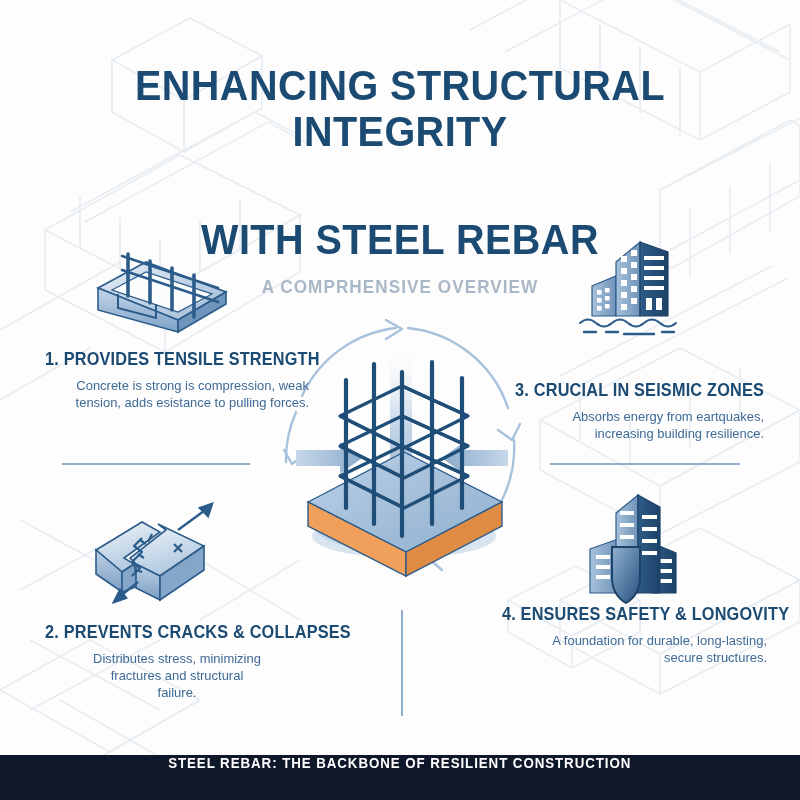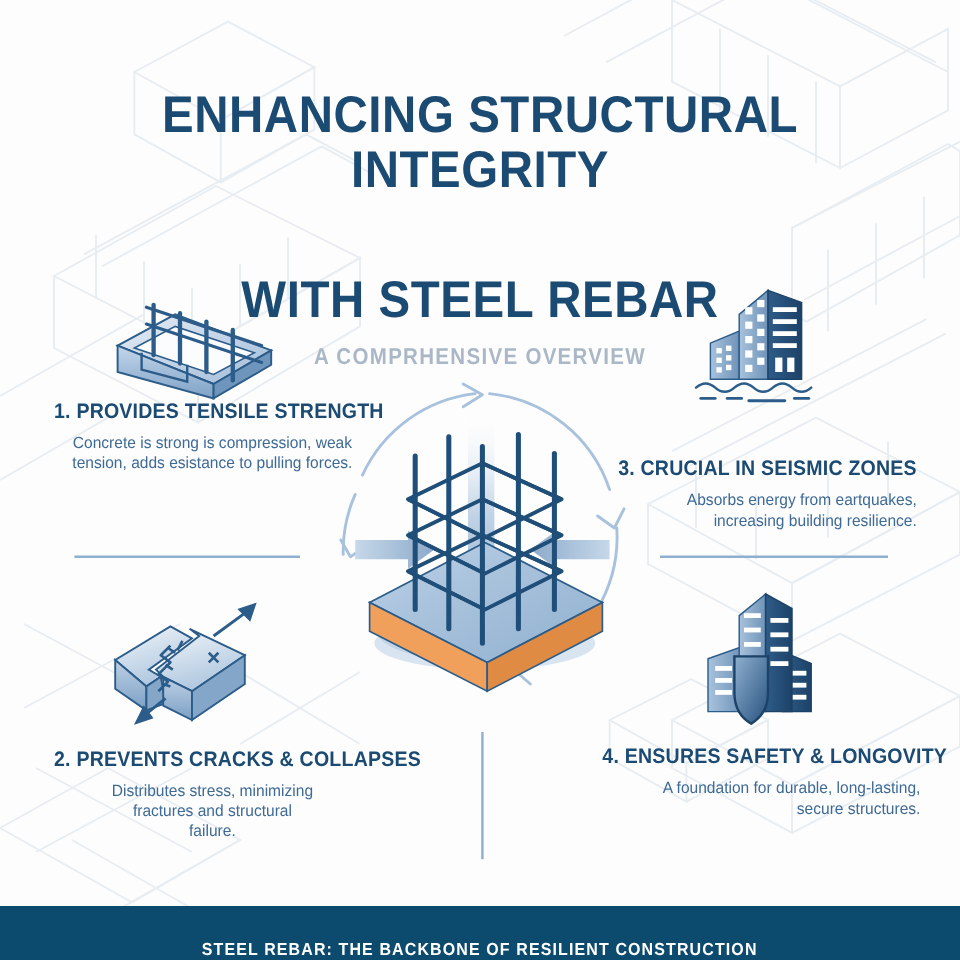--- a/index.html
+++ b/index.html
@@ -8,21 +8,21 @@
     font-family:"Liberation Sans", sans-serif;
     background:#fdfdfd;
     position:relative;
     overflow:hidden;
   }
 
   
   #bg-art { position:absolute; inset:0; z-index:0; pointer-events:none; }
 
   
-  .header { position:absolute; top:0; left:0; width:800px; z-index:3; text-align:center;margin-top:11px; }
+  .header { position:absolute; top:0; left:0; width:800px; z-index:3; text-align:center; }
   .title {
     font-family:"Liberation Sans Narrow","Liberation Sans", sans-serif;
     font-weight:bold; font-stretch:condensed;
     font-size:43px; line-height:46px; letter-spacing:0.5px;
     color:#1B4A72; text-transform:uppercase;
     transform:scaleX(0.92); transform-origin:center;
     margin-top:62px;
   }
   .subtitle {
     font-family:"Liberation Sans Narrow","Liberation Sans", sans-serif;
@@ -41,45 +41,45 @@
     transform:scaleX(0.93); transform-origin:left center;
   }
   .q-head.right { transform-origin:right center; }
   .q-body {
     font-family:"Liberation Sans Narrow","Liberation Sans", sans-serif;
     font-size:13.5px; line-height:17px; color:#3E6A96;
     margin-top:7px; transform:scaleX(0.96); transform-origin:left top;
   }
   .q-body.right { transform-origin:right top; }
 
-  #quad1 { left:45px;  top:332px; width:275px; text-align:center; }
+  #quad1 { left:45px;  top:349px; width:275px; text-align:right; }
   #quad2 { left:45px;  top:622px; width:275px; text-align:center; }
   #quad3 { right:36px; top:348px; width:280px; text-align:right;margin-top:32px; }
   #quad3 .q-head { text-align:right; }
-  #quad4 { right:33px; top:620px; width:285px; text-align:right; }
+  #quad4 { right:33px; top:604px; width:285px; text-align:right; }
   #quad4 .q-head { text-align:right; }
 
   
   .icon-wrap { position:absolute; z-index:3; }
   #icon1 { left:92px;  top:232px; }
   #icon2 { left:82px;  top:500px; }
   #icon3 { left:562px; top:230px; }
   #icon4 { left:566px; top:485px; }
 
   
   #center-svg { position:absolute; left:262px; top:312px; z-index:2; }
 
   
   #connectors { position:absolute; inset:0; z-index:1; pointer-events:none; }
 
   
   .footer {
     position:absolute; left:0; bottom:0; width:800px; height:45px;
-    background:#0c4a6e; z-index:4;
-    display:flex; align-items:flex-end; justify-content:center;margin-top:12px;
+    background:#0f172a; z-index:4;
+    display:flex; align-items:flex-start; justify-content:center;margin-top:12px;
   }
   .footer-text {
     font-family:"Liberation Sans Narrow","Liberation Sans", sans-serif;
     font-weight:bold; font-size:14.5px; letter-spacing:1px;
     color:#FFFFFF; text-transform:uppercase;
     transform:scaleX(0.92);
   }
 </style>
 </head>
 <body>

